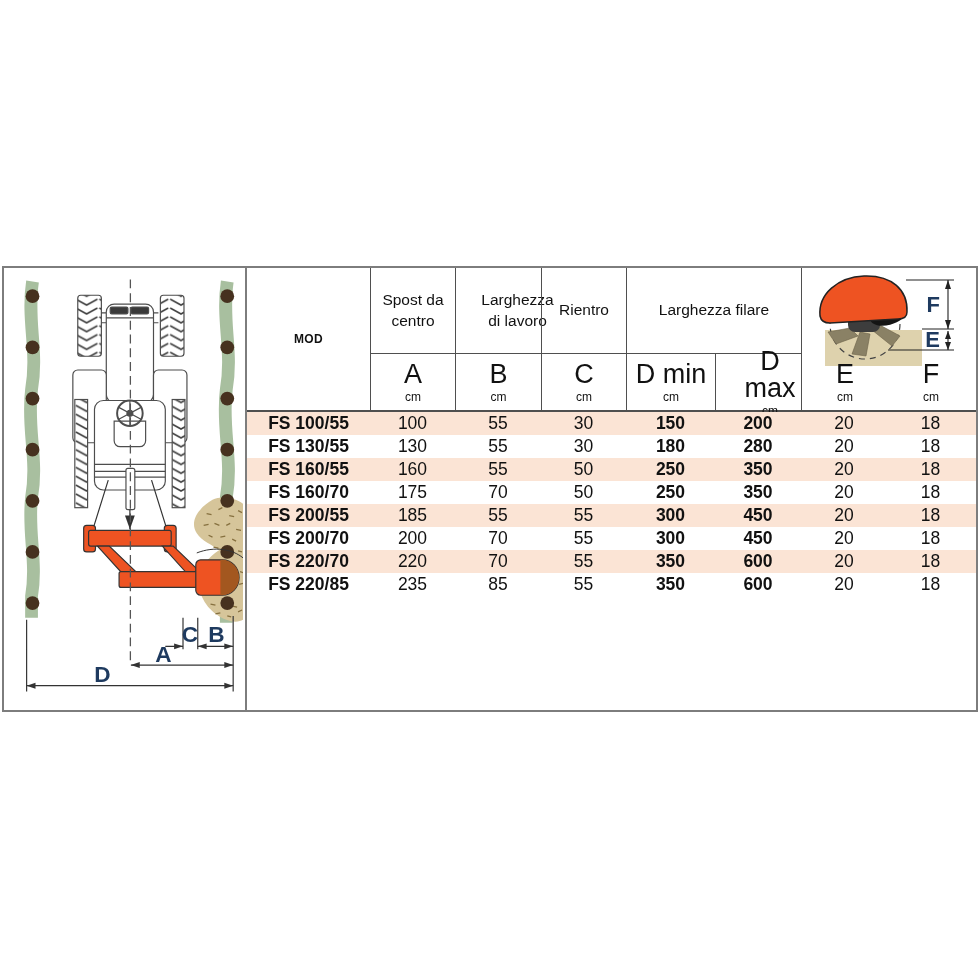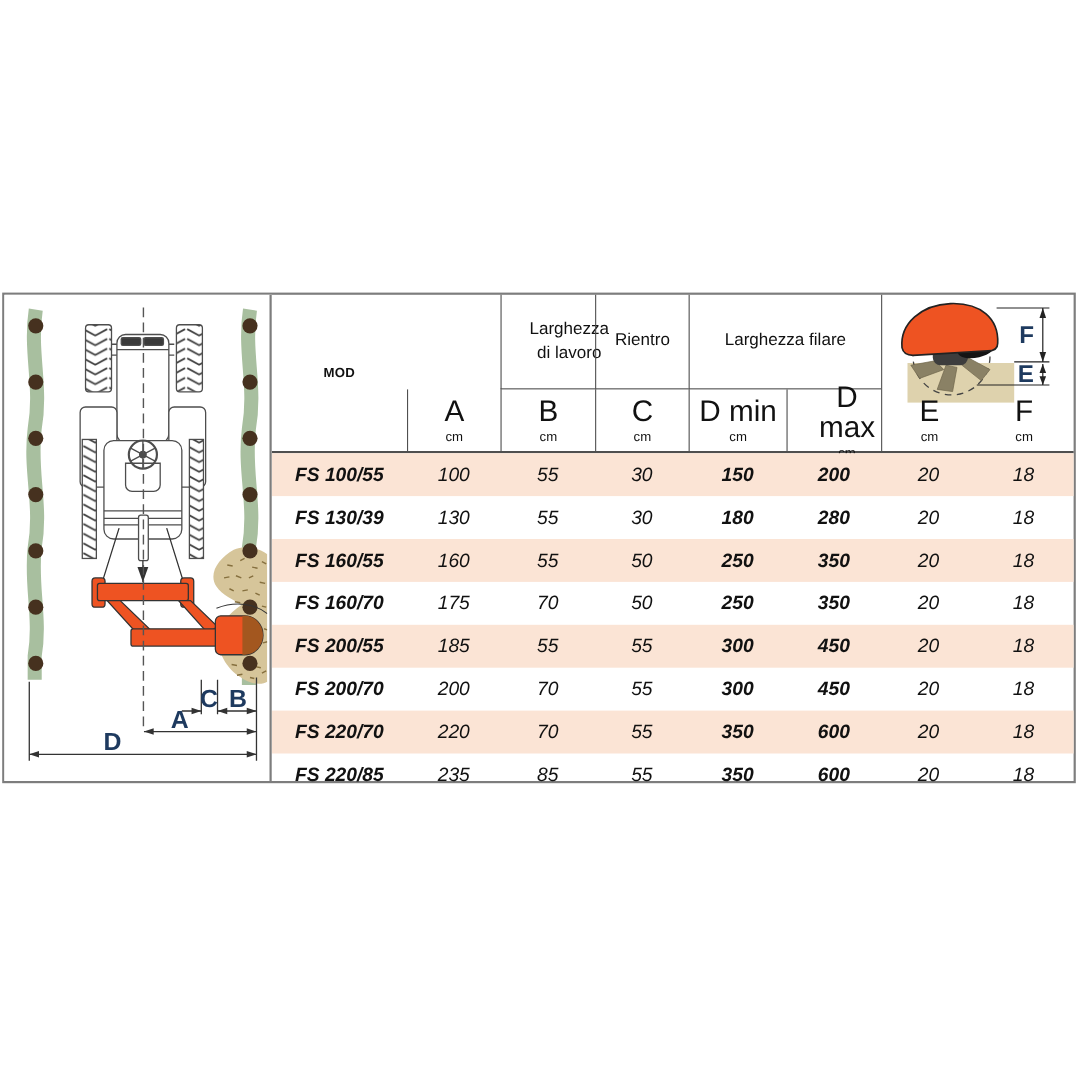--- a/index.html
+++ b/index.html
@@ -29,21 +29,21 @@
   .sub .big{font-size:27px;}
   .sub .unit{font-size:12px;margin-top:3px;}
   .sub.bold .big,.sub.bold .unit{font-weight:normal;}
   .ef-labels{position:absolute;left:0;bottom:0;width:100%;height:56px;display:flex;}
   .ef-labels>div{flex:1;display:flex;align-items:center;justify-content:center;}
   .disc-art{position:absolute;left:0;top:2px;}
 
   
   .tbody{display:flex;flex-direction:column;}
   .tr{display:grid;grid-template-columns:123px 85px 86px 85px 89px 86px 86px 87px;
-      height:39px;font-style:italic;}
+      height:23px;}
   .tr.pink{background:#fbe4d5;}
   .tr>div{display:flex;align-items:center;justify-content:center;font-size:17.5px;}
   .td-mod{font-weight:bold;font-size:16px;}
   .td-bold{font-weight:bold;}
 
   svg text{font-family:"Liberation Sans",sans-serif;}
   .dim-label{font-size:23px;font-weight:600;fill:#1e3a5f;}
   .dim-label-sm{font-size:22px;font-weight:600;fill:#1e3a5f;}
 </style>
 </head>
@@ -157,20 +157,23 @@
         <text class="dim-label" x="216" y="377" text-anchor="middle">B</text>
         <text class="dim-label" x="162" y="397" text-anchor="middle">A</text>
         <text class="dim-label" x="100" y="417" text-anchor="middle">D</text>
       </svg>
     </div>
 
     <div class="spec-table">
 
       <div class="thead">
         <div class="h-mod">MOD</div>
+        <div class="h-ga">
+          <span class="grp-label">Spost da centro</span>
+          </div>
         <div class="h-gb">
           <span class="grp-label">Larghezza di lavoro</span>
           </div>
         <div class="h-gc">
           <span class="grp-label">Rientro</span>
           </div>
         <div class="h-gd">
           <span class="grp-label">Larghezza filare</span>
           </div>
 
@@ -255,21 +258,21 @@
           <div>100</div>
           <div>55</div>
           <div>30</div>
           <div class="td-bold">150</div>
           <div class="td-bold">200</div>
           <div>20</div>
           <div>18</div>
         </div>
 
         <div class="tr">
-          <div class="td-mod">FS 130/39</div>
+          <div class="td-mod">FS 130/55</div>
           <div>130</div>
           <div>55</div>
           <div>30</div>
           <div class="td-bold">180</div>
           <div class="td-bold">280</div>
           <div>20</div>
           <div>18</div>
         </div>
 
         <div class="tr pink">

